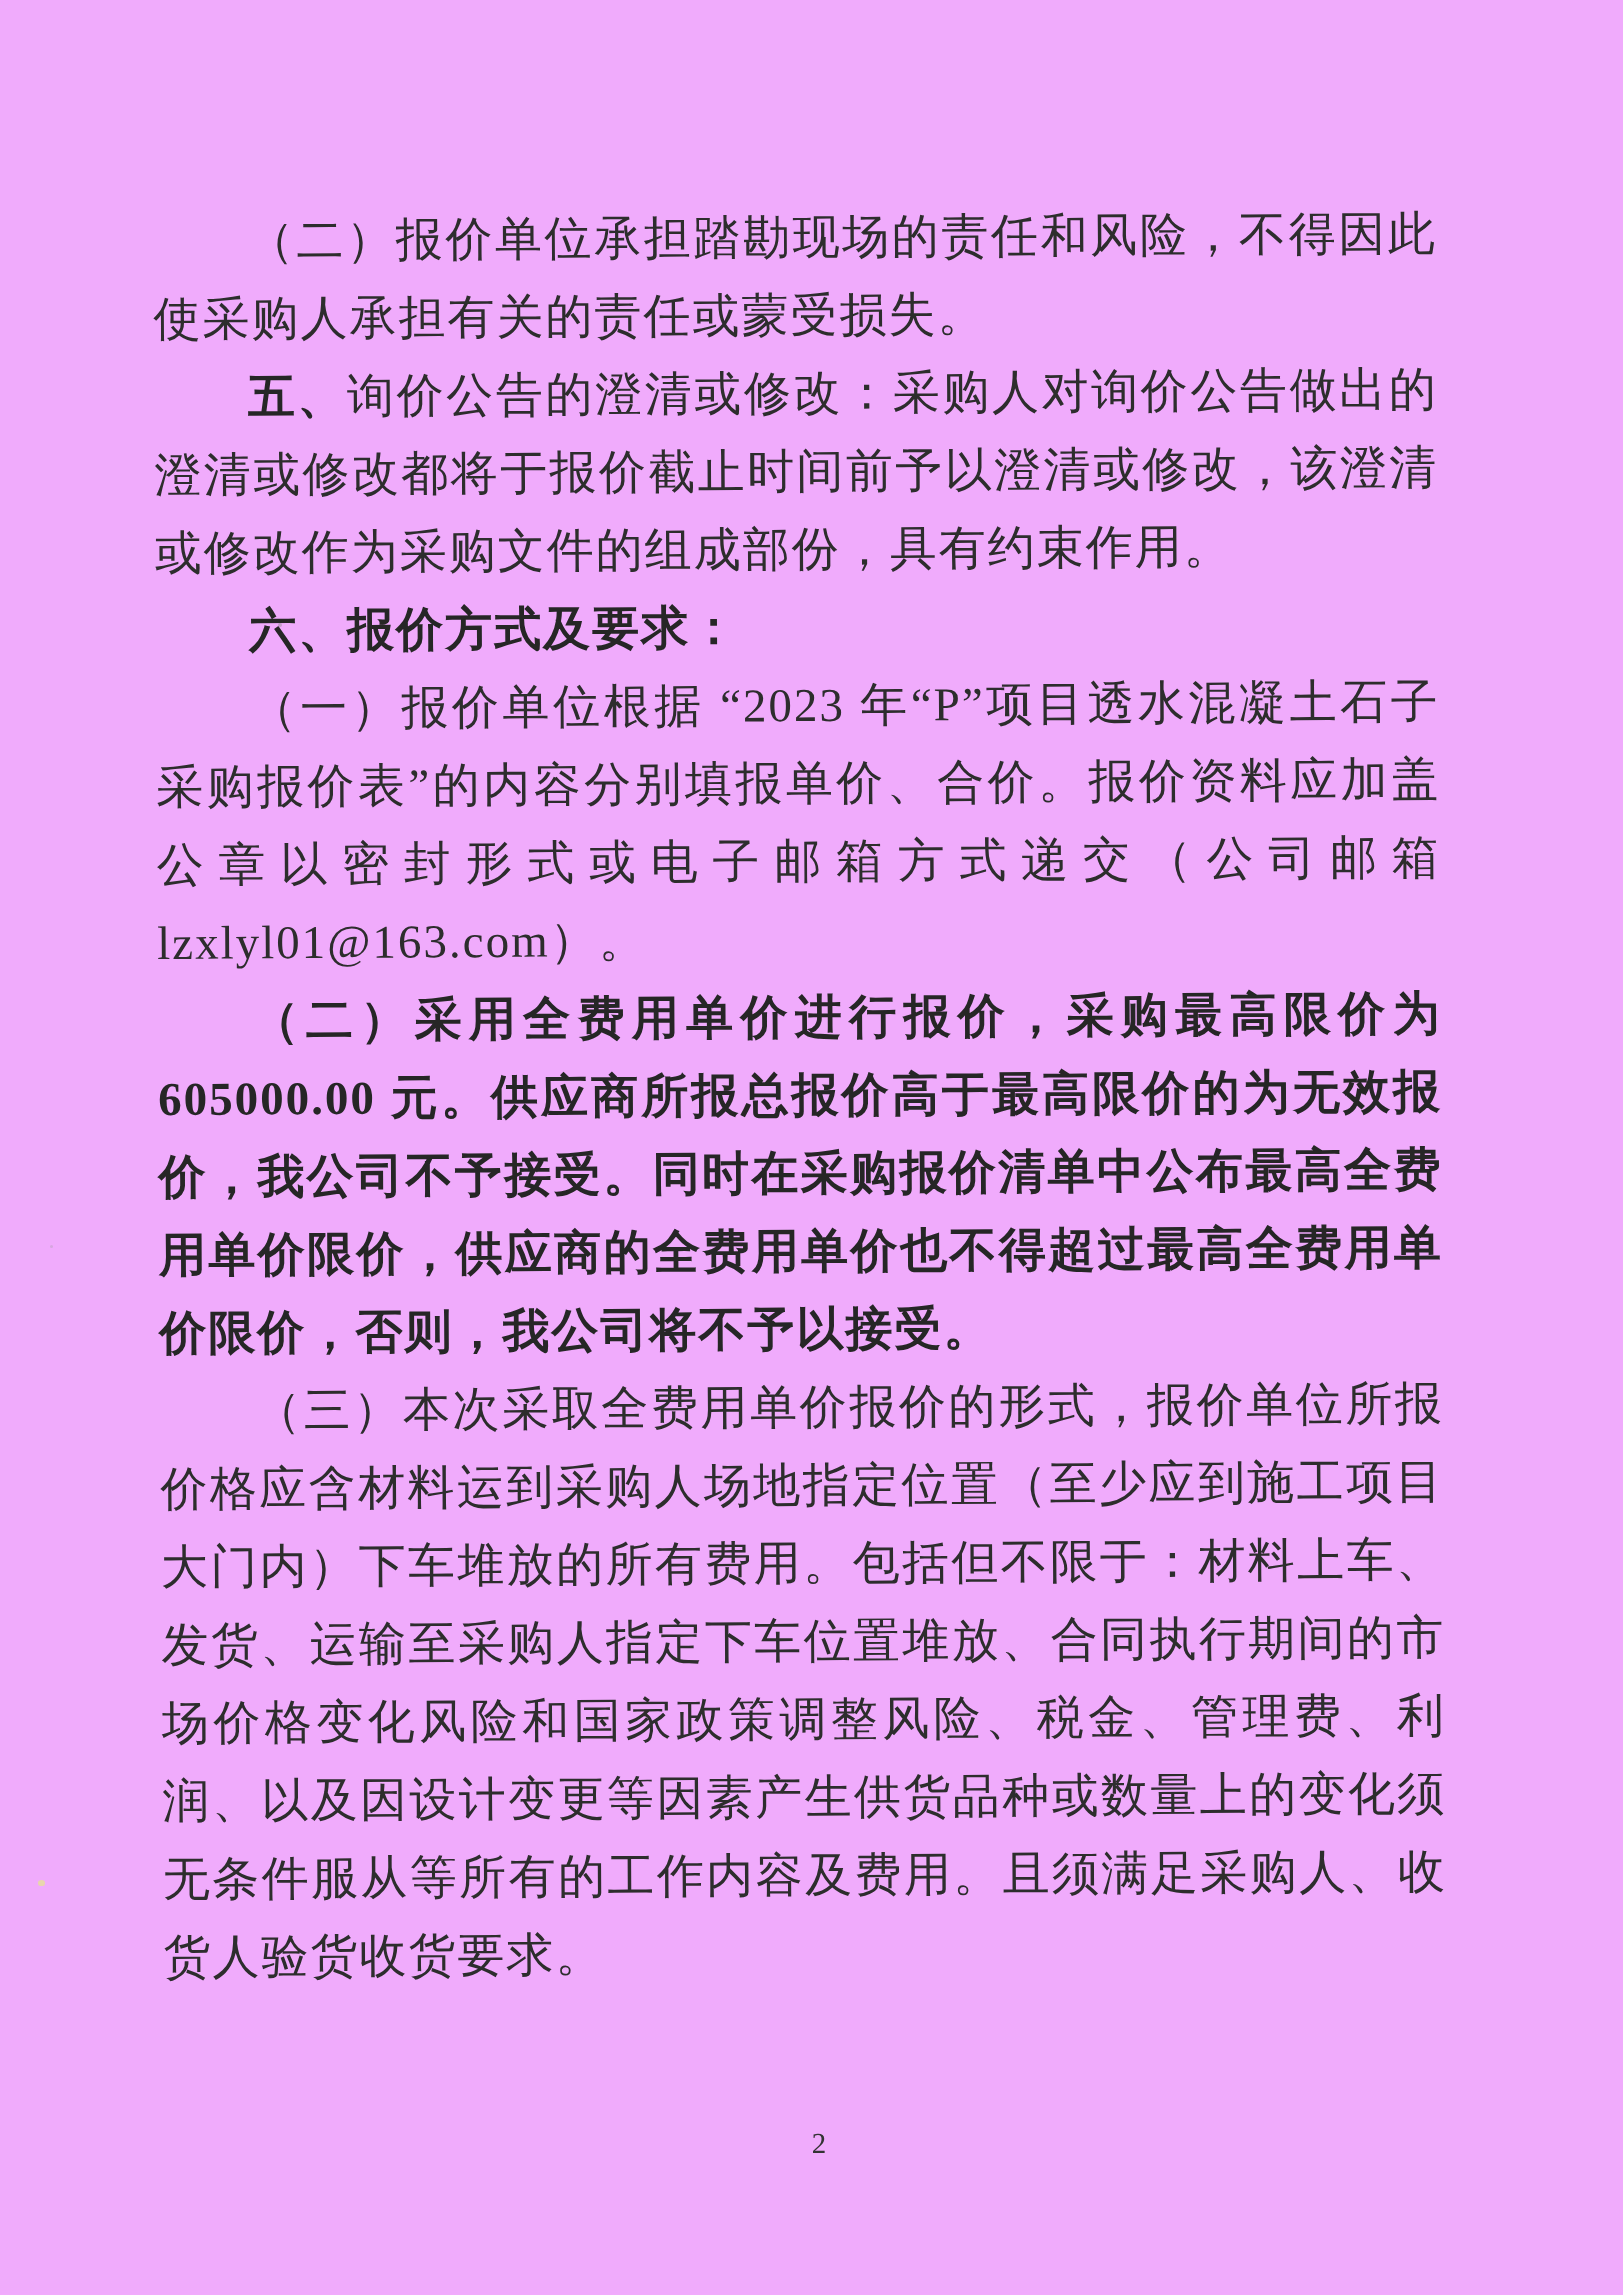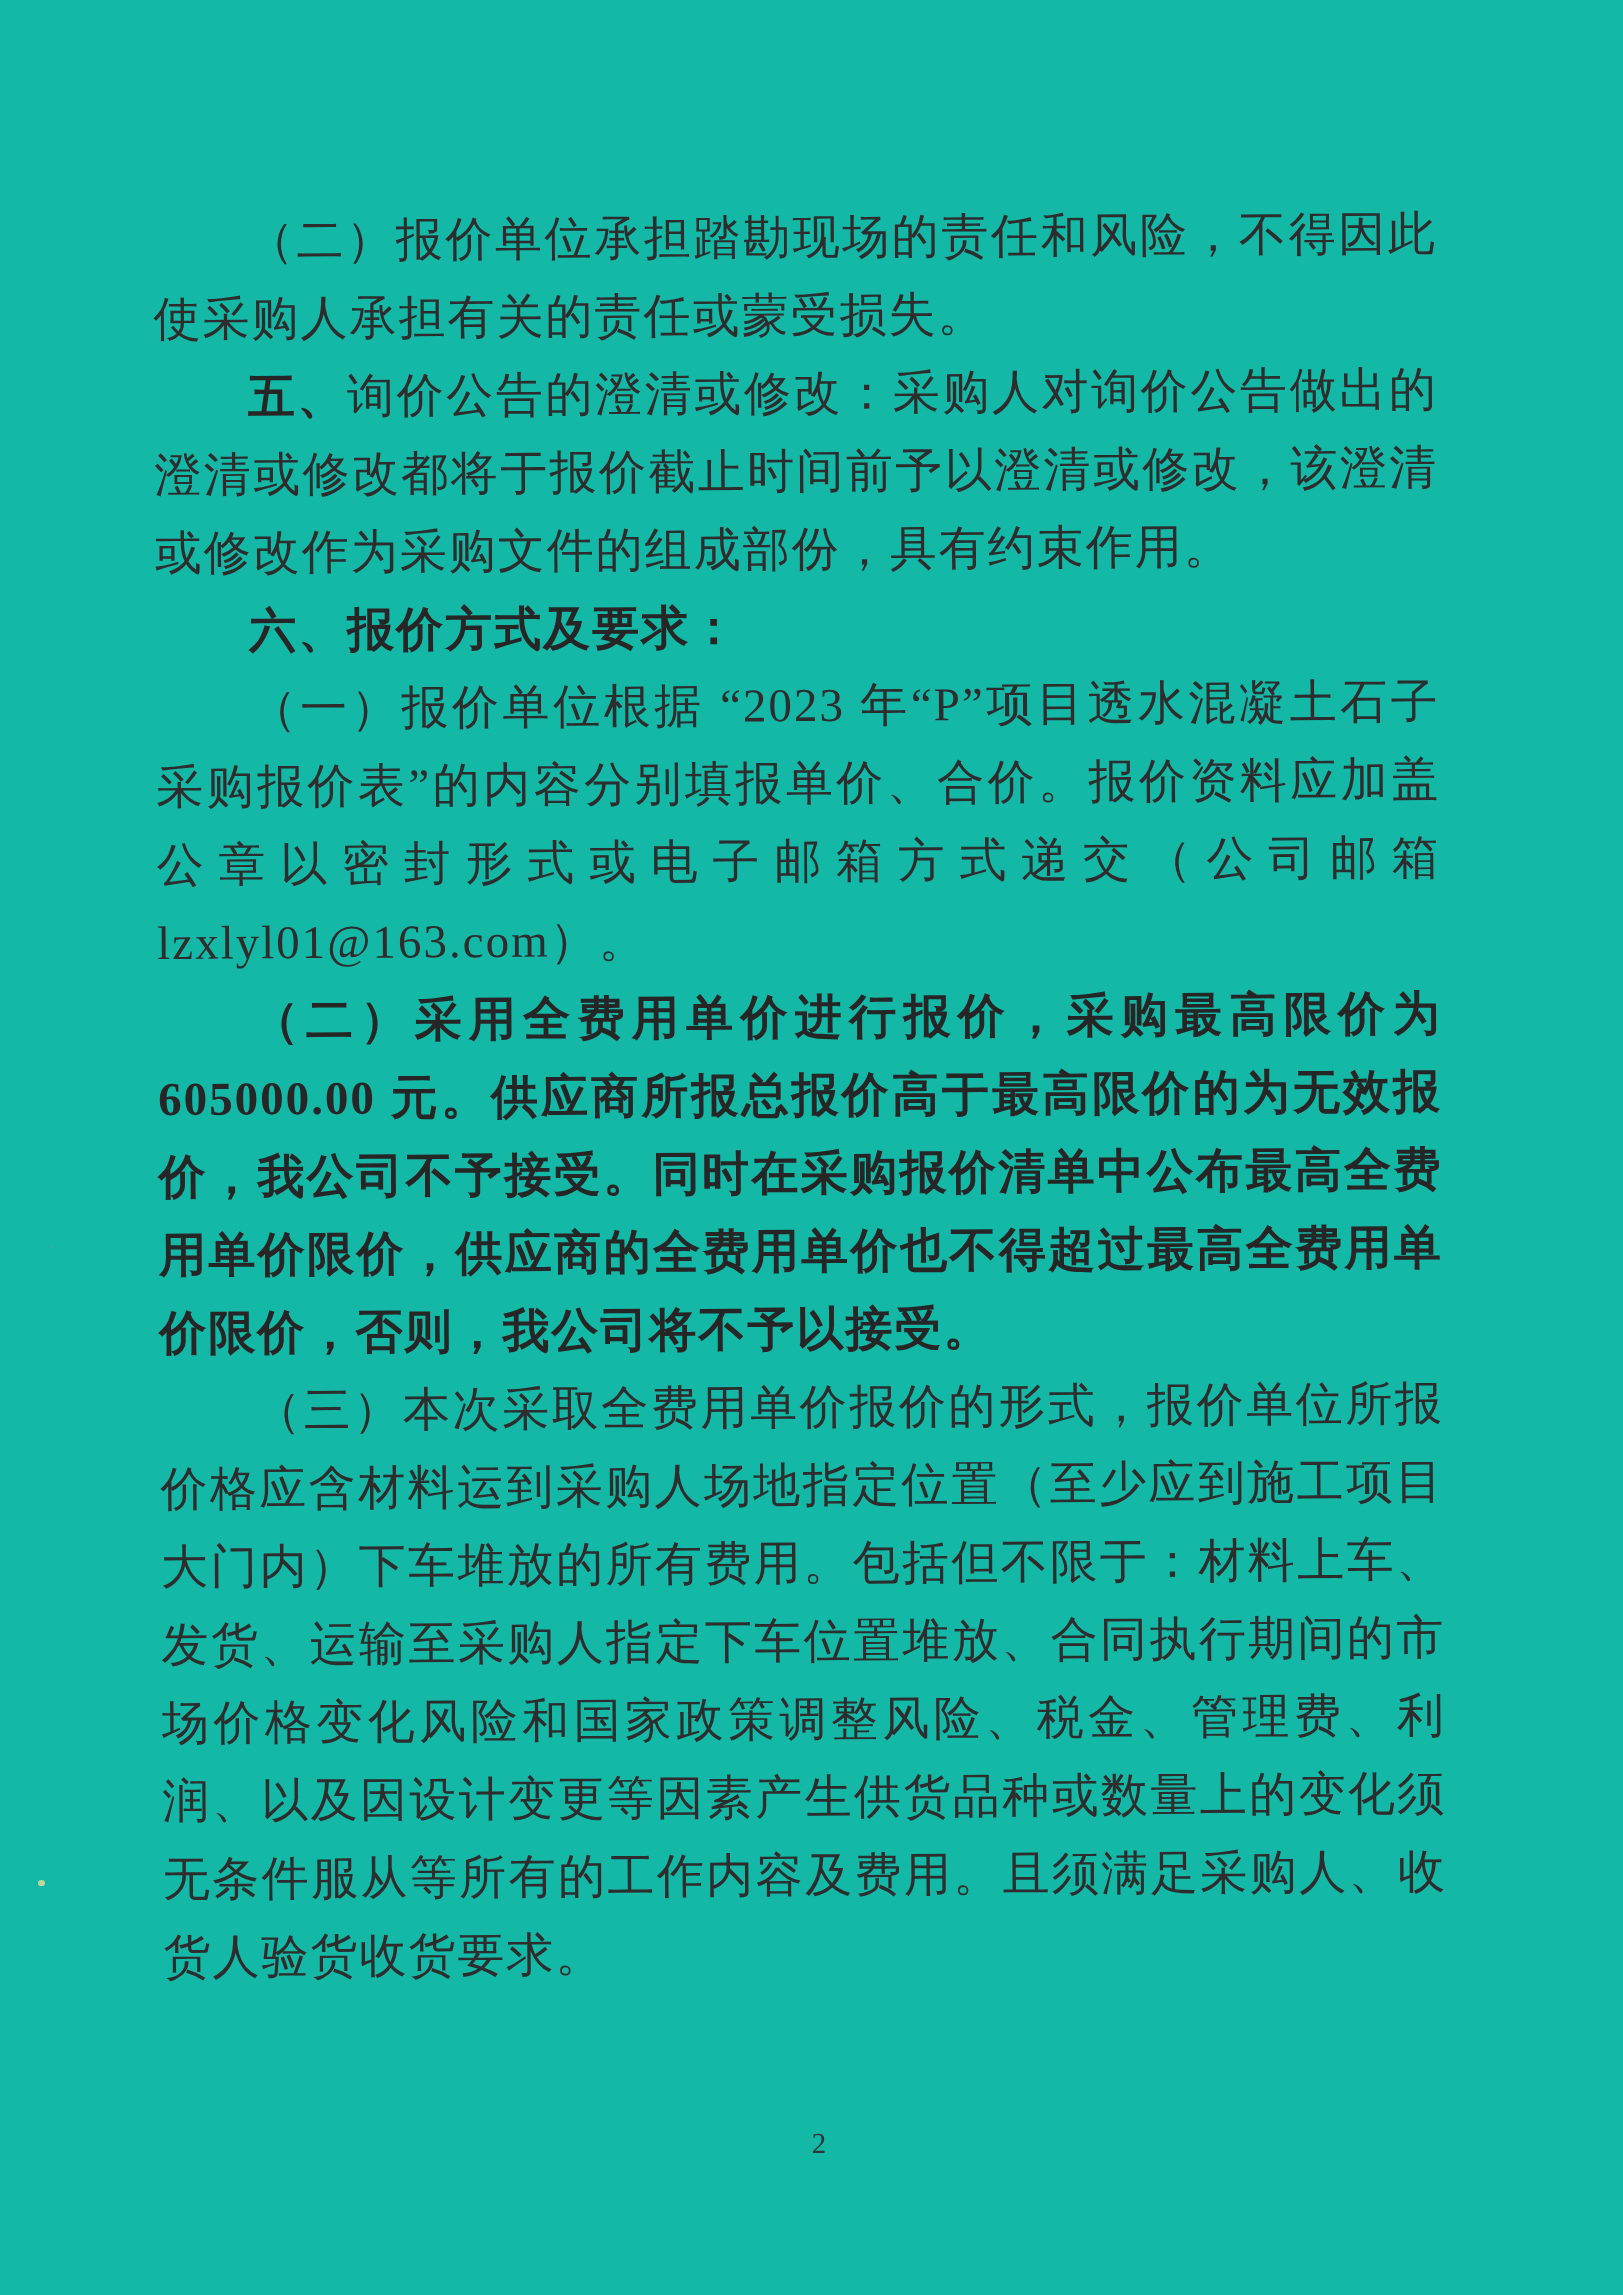--- a/index.html
+++ b/index.html
@@ -8,21 +8,21 @@
     width: 1623px;
     height: 2295px;
     background: #ffffff;
     font-family: "Liberation Serif", "DejaVu Serif", serif;
   }
   .page {
     position: absolute;
     inset: 0;
     width: 1623px;
     height: 2295px;
-    background: #14b8a6;
+    background: #f0abfc;
     overflow: hidden;
   }
   .scan-tilt {
     position: absolute;
     left: 0;
     top: 0;
     width: 100%;
     height: 100%;
     transform: rotate(-0.35deg);
     transform-origin: 50% 40%;

